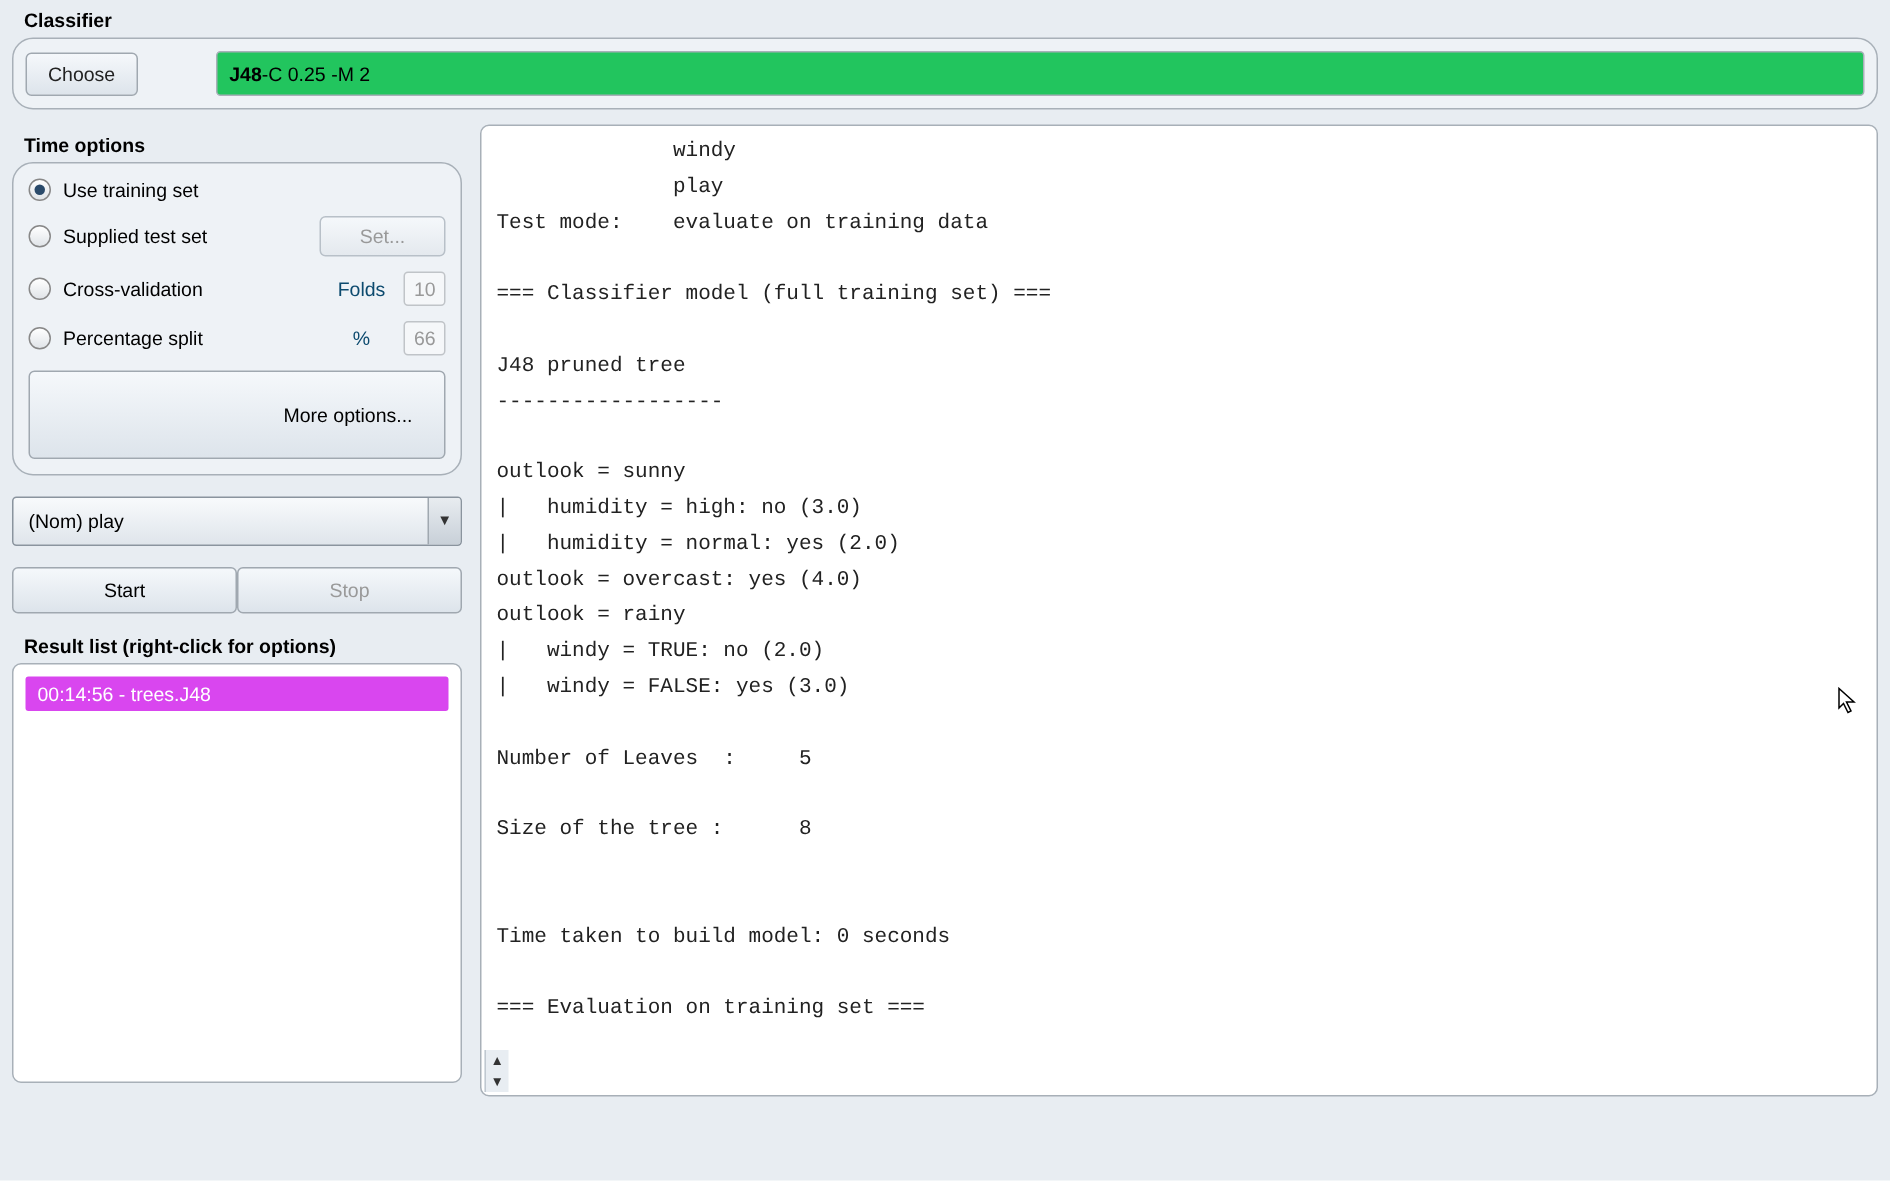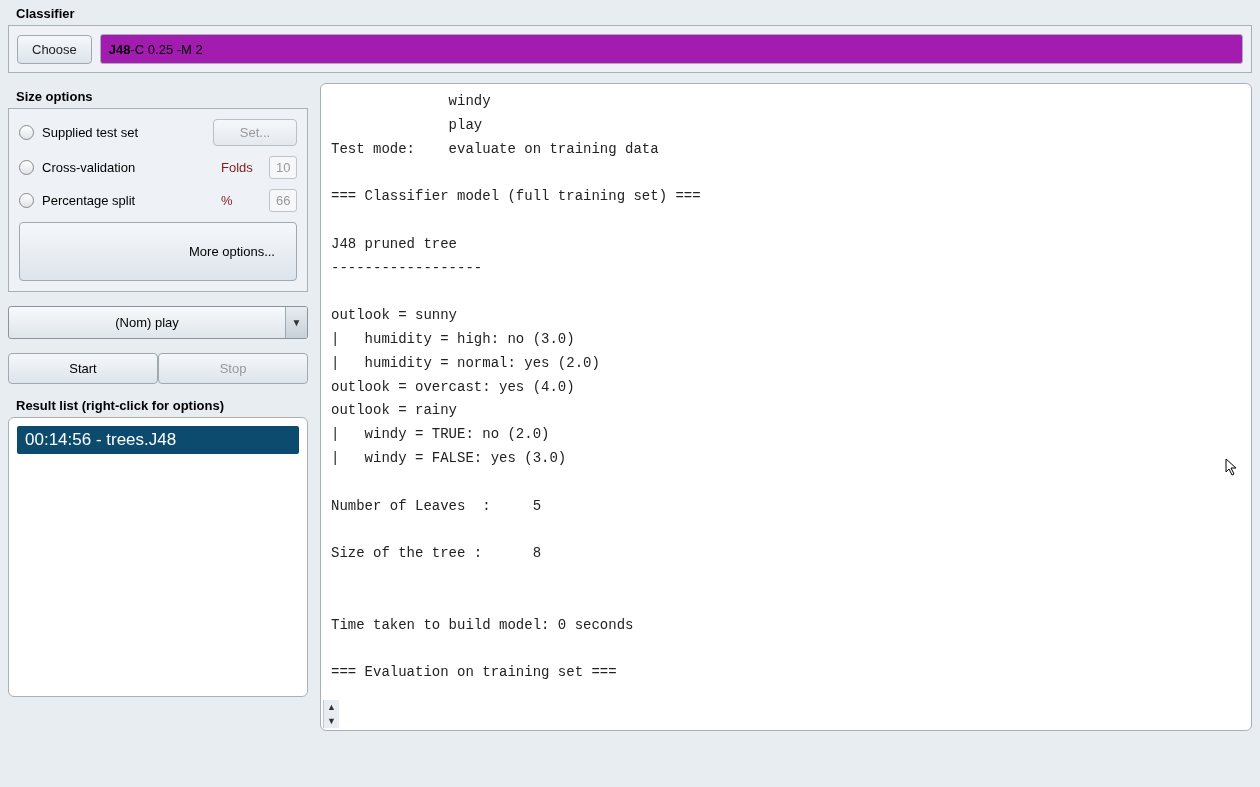--- a/index.html
+++ b/index.html
@@ -12,21 +12,21 @@
   height: 787px;
   overflow: hidden;
 }
 .section-title {
   font-weight: bold;
   font-size: 13px;
   padding: 6px 8px 4px 8px;
 }
 .panel {
   border: 1px solid #a8b0b8;
-  border-radius: 0;
+  border-radius: 14px;
   background: #eef2f6;
   padding: 10px;
 }
 .classifier-row {
   display: flex;
   align-items: center;
   gap: 8px;
 }
 .btn {
   background: linear-gradient(#f5f8fb, #dde4eb);
@@ -36,28 +36,29 @@
   font-size: 13px;
   cursor: pointer;
   color: #222;
 }
 .btn:disabled {
   color: #999;
   cursor: default;
 }
 .classifier-text {
   flex: 1;
-  background: #a21caf;
+  background: #22c55e;
   border: 1px solid #a8b0b8;
   border-radius: 3px;
   padding: 6px 8px;
   font-size: 13px;
   height: 30px;
   display: flex;
   align-items: center;
+  margin-left: 44px;
 }
 .classifier-text .bold { font-weight: bold; }
 .main-cols {
   display: flex;
   gap: 12px;
   padding: 0 8px;
 }
 .left-col { width: 300px; flex-shrink: 0; }
 .right-col { flex: 1; }
 .test-options .row {
@@ -76,21 +77,21 @@
   justify-content: center;
   flex-shrink: 0;
 }
 .radio.checked::after {
   content: '';
   width: 7px; height: 7px;
   border-radius: 50%;
   background: #2a4a6a;
 }
 .opt-label { flex: 1; }
-.opt-sublabel { color: #7f1d1d; width: 40px; text-align: left; }
+.opt-sublabel { color: #0c4a6e; width: 40px; text-align: center; }
 .small-input {
   width: 28px;
   border: 1px solid #c0c4c8;
   background: #f5f7f9;
   padding: 3px 6px;
   font-size: 13px;
   color: #999;
   border-radius: 3px;
 }
 .small-btn-disabled {
@@ -116,21 +117,20 @@
 .dropdown {
   display: flex;
   border: 1px solid #8a949e;
   border-radius: 3px;
   overflow: hidden;
   background: linear-gradient(#f8fafc, #dfe5eb);
 }
 .dropdown-text {
   flex: 1;
   padding: 8px 10px;
-  text-align: center;
 }
 .dropdown-arrow {
   width: 22px;
   background: linear-gradient(#e8ecf0, #c8d0d8);
   border-left: 1px solid #a0a8b0;
   display: flex;
   align-items: center;
   justify-content: center;
   font-size: 10px;
   color: #333;
@@ -151,25 +151,25 @@
 }
 .btn-row .wbtn.disabled { color: #999; cursor: default; }
 .result-list {
   border: 1px solid #a8b0b8;
   border-radius: 6px;
   background: #fff;
   padding: 8px;
   height: 280px;
 }
 .result-item {
-  background: #0c4a6e;
+  background: #d946ef;
   color: #fff;
   padding: 4px 8px;
   border-radius: 2px;
-  font-size: 17px;
+  font-size: 13px;
 }
 .output-panel {
   border: 1px solid #a8b0b8;
   border-radius: 6px;
   background: #fff;
   padding: 2px;
   height: 648px;
   display: flex;
   flex-direction: column;
 }
@@ -226,22 +226,26 @@
       <div class="classifier-text">
         <span class="bold">J48</span>
           <span> -C 0.25 -M 2</span>
       </div>
     </div>
   </div>
 </div>
 
 <div class="main-cols">
   <div class="left-col">
-    <div class="section-title">Size options</div>
+    <div class="section-title">Time options</div>
     <div class="panel test-options">
+      <div class="row">
+        <span class="radio checked"></span>
+        <span class="opt-label">Use training set</span>
+      </div>
       <div class="row">
         <span class="radio"></span>
         <span class="opt-label">Supplied test set</span>
         <div class="small-btn-disabled">Set...</div>
       </div>
       <div class="row">
         <span class="radio"></span>
         <span class="opt-label">Cross-validation</span>
         <span class="opt-sublabel">Folds</span>
         <input class="small-input" disabled="" value="10" style="">

